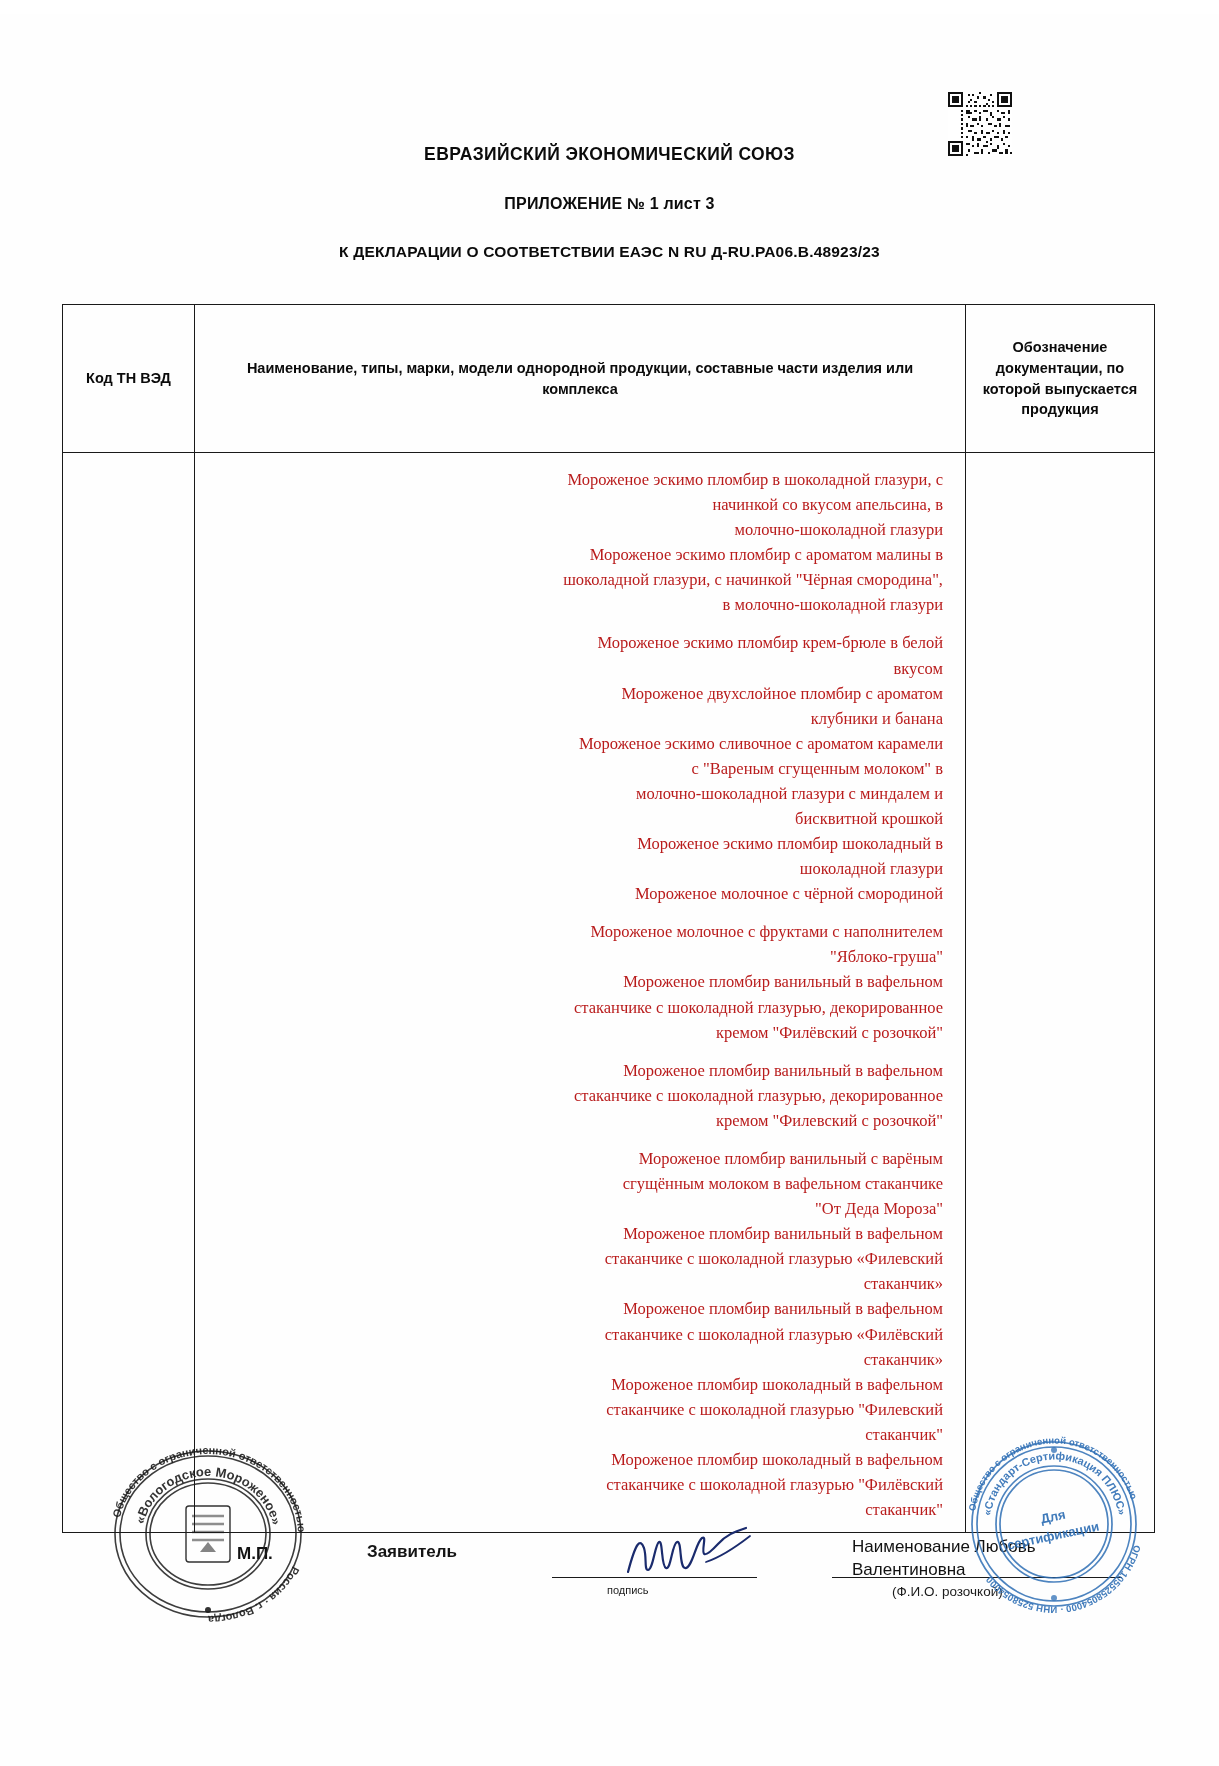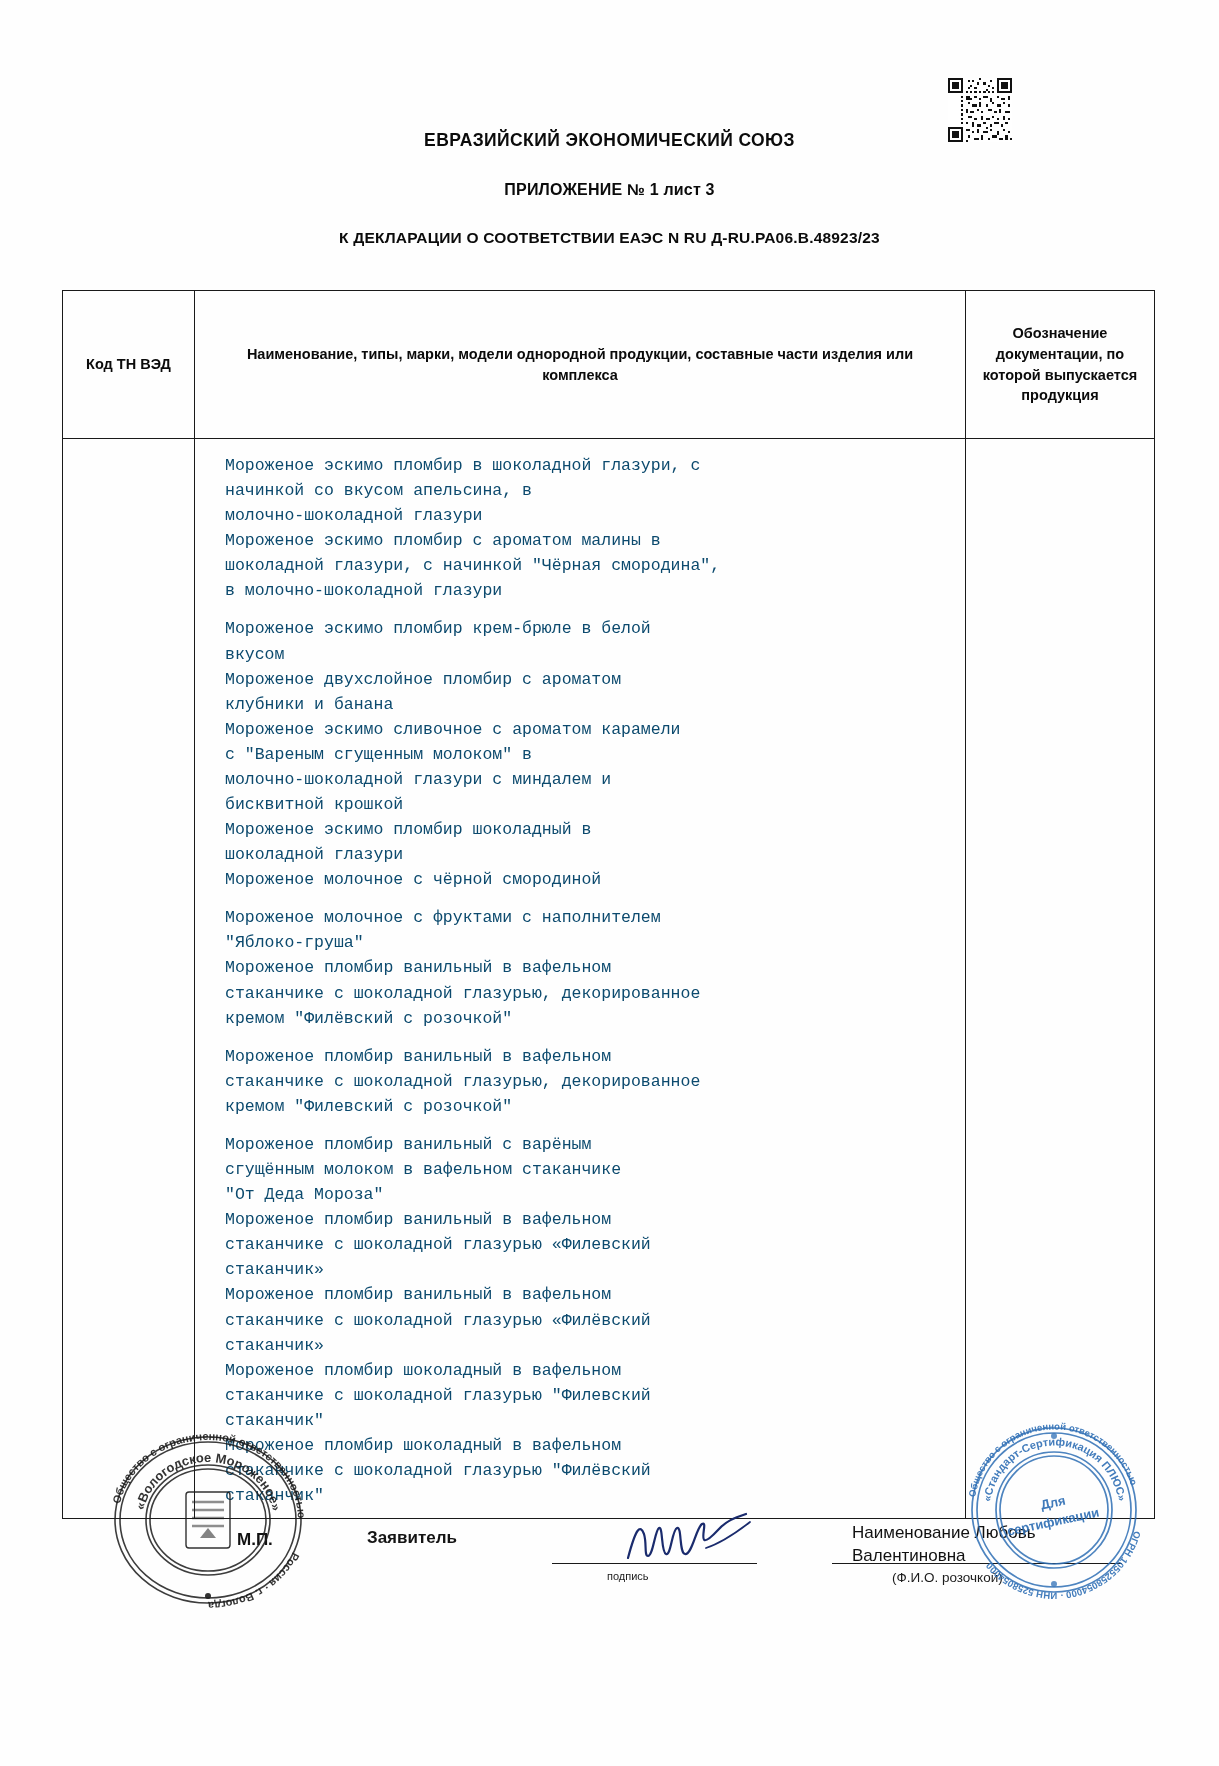--- a/index.html
+++ b/index.html
@@ -12,20 +12,21 @@
     height: 1766px;
     position: relative;
     font-family: "Liberation Sans", sans-serif;
     color: #111;
     overflow: hidden;
   }
   .page {
     position: absolute;
     inset: 0;
     background: #fefefe;
+    margin-top: 14px;
   }
 
   
   .qr {
     position: absolute;
     top: 78px;
     left: 948px;
     width: 64px;
     height: 64px;
   }
@@ -90,24 +91,25 @@
     min-height: 1040px;
   }
   .td {
     box-sizing: border-box;
   }
   .td-code { width: 132px; border-right: 1.6px solid #1a1a1a; }
   .td-name {
     flex: 1;
     border-right: 1.6px solid #1a1a1a;
     padding: 14px 22px 10px 30px;
-    font-family: Liberation Mono, monospace;
+    font-family: Liberation Serif, serif;
     font-size: 16.5px;
     line-height: 1.52;
-    color: #0c4a6e;
+    color: #b91c1c;
+    text-align: right;
   }
   .td-doc { width: 188px; }
 
   .prod-block { margin: 0 0 13px 0; }
   .prod-block:last-child { margin-bottom: 0; }
   .prod-line { white-space: pre-wrap; }
 
   
   .footer {
     position: absolute;

